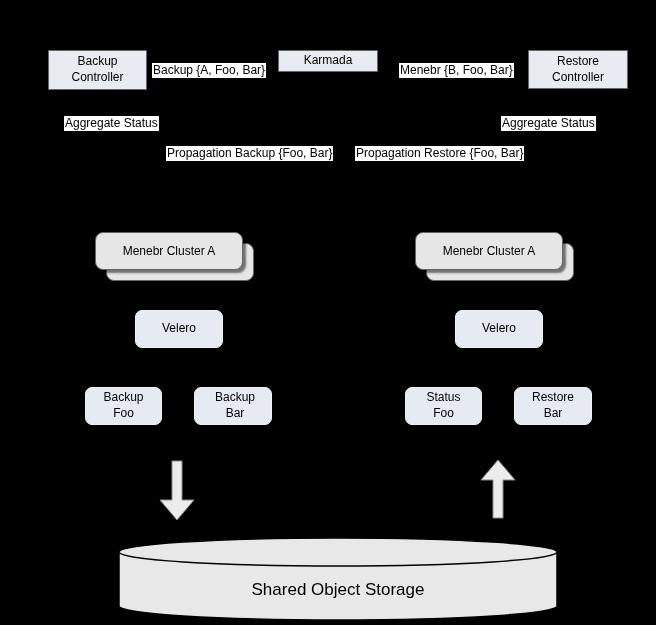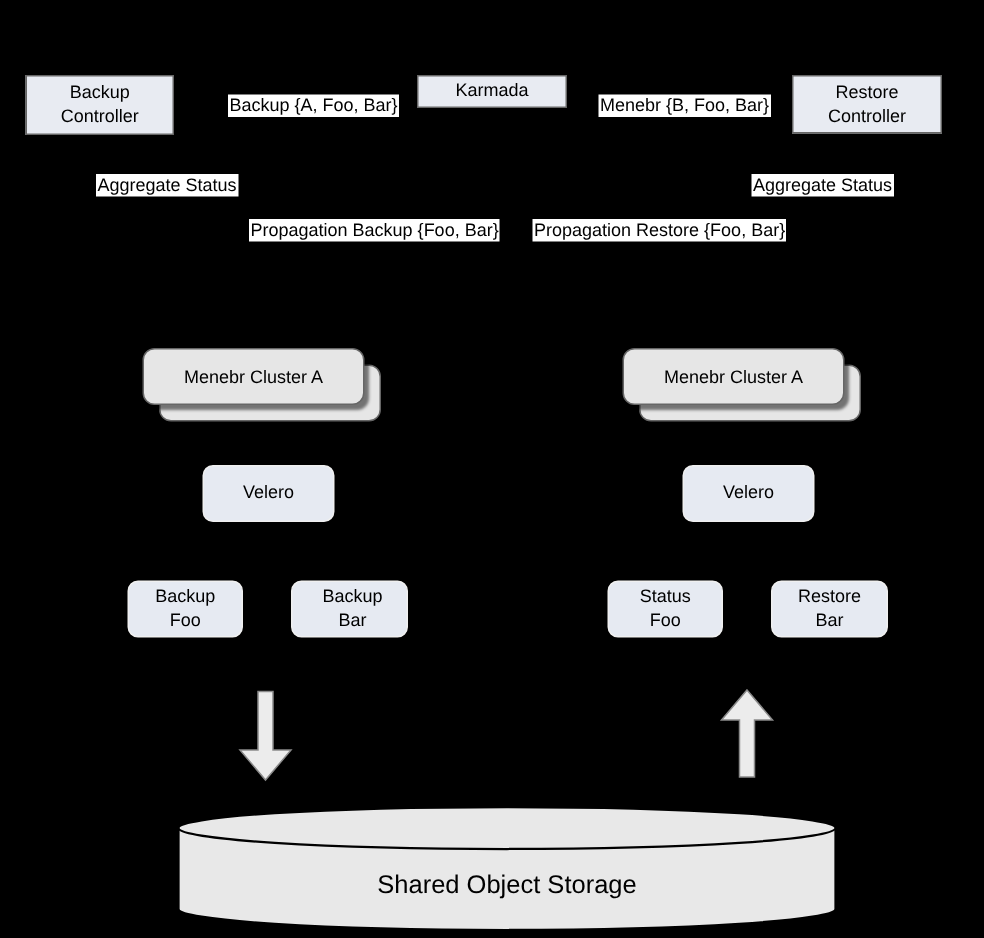--- a/index.html
+++ b/index.html
@@ -23,21 +23,21 @@
   .card.front{
     display:flex;align-items:center;justify-content:center;
     font-size:12px;color:#000;text-align:center;white-space:nowrap;
   }
   .elabel{
     position:absolute;background:#ffffff;color:#000000;
     font-size:12px;line-height:15px;padding:0 1px;white-space:nowrap;
   }
   .arrow{position:absolute;}
   
-  #n-backup-controller{left:17px;top:50px;width:99px;height:40px;}
+  #n-backup-controller{left:48px;top:50px;width:99px;height:40px;}
   #n-karmada{left:278px;top:50px;width:100px;height:22px;}
   #n-restore-controller{left:528px;top:50px;width:100px;height:39px;}
   #l-backup{left:152px;top:63px;}
   #l-restore{left:399px;top:63px;}
   #l-agg-left{left:64px;top:116px;}
   #l-agg-right{left:501px;top:116px;}
   #l-prop-backup{left:166px;top:146px;}
   #l-prop-restore{left:355px;top:146px;}
   #c-left-back{left:106px;top:243px;width:148px;height:38px;}
   #c-left-front{left:95px;top:232px;width:148px;height:38px;}

